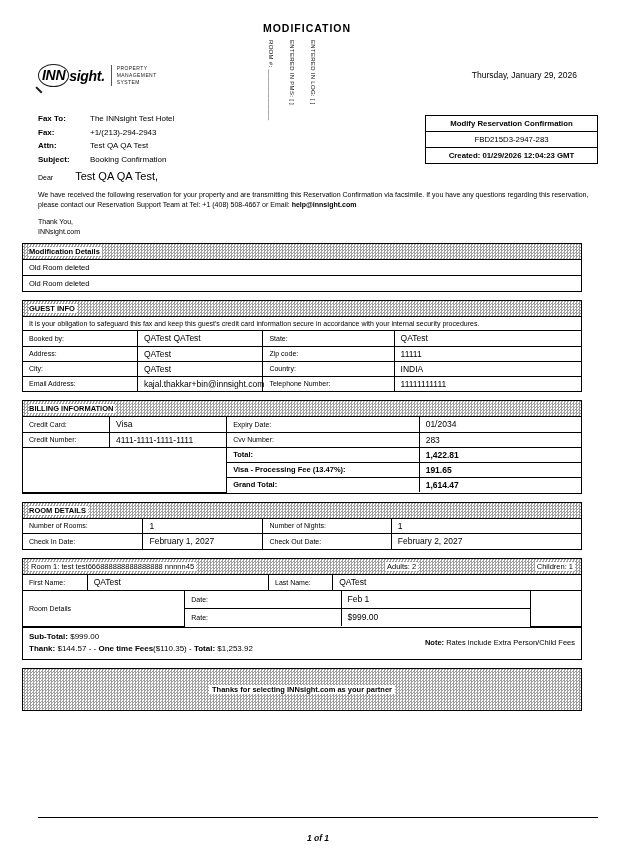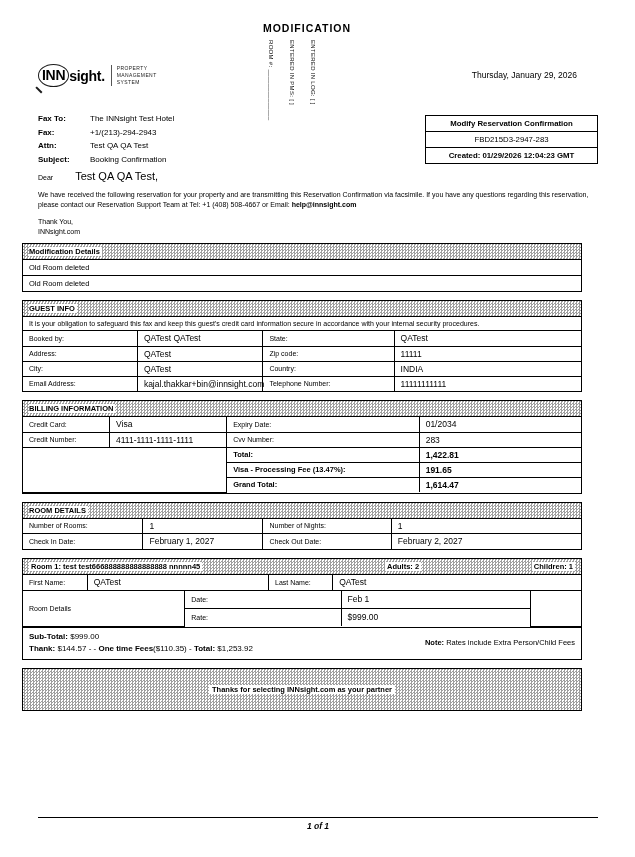--- a/index.html
+++ b/index.html
@@ -4,21 +4,21 @@
 <style>
   * { margin: 0; padding: 0; box-sizing: border-box; }
   body { background: #fff; font-family: "Liberation Sans", sans-serif; color: #000; }
   .page { position: relative; width: 614px; height: 857px; background: #fff; overflow: hidden; }
 
   .doc-title { position: absolute; top: 22px; left: 0; width: 100%; text-align: center;
     font-size: 10.5px; font-weight: bold; letter-spacing: 1px; }
 
   
   .logo { position: absolute; left: 38px; top: 64px; display: flex; align-items: center; }
-  .logo-word { font-size: 14px; font-weight: bold; letter-spacing: -0.3px; display: flex; align-items: center; }
+  .logo-word { font-size: 14px; font-weight: bold; letter-spacing: -0.3px; display: flex; align-items: center; font-style: italic; }
   .logo-circle { position: relative; display: inline-block; border: 1.6px solid #1a1a1a; border-radius: 50%;
     padding: 2px 3px 3px 3px; }
   .logo-circle::after { content: ""; position: absolute; left: -4px; bottom: -5px; width: 8px; height: 1.8px;
     background: #1a1a1a; transform: rotate(45deg); }
   .logo-tagline { margin-left: 6px; padding-left: 5px; border-left: 1px solid #555;
     font-size: 5px; letter-spacing: 0.4px; line-height: 7px; color: #222; }
 
   .stamp { position: absolute; left: 243px; top: 40px; width: 80px; height: 80px; }
   .stamp-inner { width: 80px; transform: rotate(90deg); transform-origin: 40px 40px;
     font-size: 6px; line-height: 21px; letter-spacing: 0.3px; white-space: nowrap; color: #111; }
@@ -57,38 +57,38 @@
   table.grid tr:first-child td { border-top: none; }
   table.grid td:first-child { border-left: none; }
   table.grid td:last-child { border-right: none; }
   table.grid tr:last-child td { border-bottom: none; }
 
   .plainrow { font-size: 7.5px; padding: 3px 6px; border-bottom: 1.4px solid #000; }
   .plainrow:last-child { border-bottom: none; }
   .notice { font-size: 7px; padding: 3px 6px; border-bottom: 1px solid #000; }
 
   
-  .room-head { display: flex; font-size: 7.5px; font-weight: bold; padding: 3px 6px; border-bottom: 1px solid #000; }
+  .room-head { display: flex; font-size: 7.5px; font-weight: normal; padding: 3px 6px; border-bottom: 1px solid #000; }
   .room-head .title { flex: 1; }
   .room-head .adults { width: 120px; }
   .room-head .children { width: 70px; text-align: right; }
   .room-head span { background: #fff; padding: 0 2px; }
 
   .subtotals { display: flex; border-top: 1px solid #000; padding: 3px 6px 4px 6px; align-items: center; }
   .subtotals .left { flex: 1; font-size: 8px; line-height: 12px; }
   .subtotals .right { font-size: 7.5px; text-align: right; }
   .b { font-weight: bold; }
 
   .partner-bar { border: 1px solid #000; margin-top: 0px; text-align: center;
     font-size: 7.5px; font-weight: bold; padding: 16px 0; }
   .partner-bar span { background: #fff; padding: 0 3px; }
 
   .page-footer { position: absolute; left: 38px; top: 817px; width: 560px;
     border-top: 1px solid #000; text-align: center; font-size: 8.5px; font-weight: bold;
-    font-style: italic; padding-top: 3px; }
+    font-style: italic; padding-top: 15px; }
 </style>
 </head>
 <body>
 
 <div class="page">
 
   <div class="doc-title">MODIFICATION</div>
 
   <div class="logo">
     <div class="logo-word">

